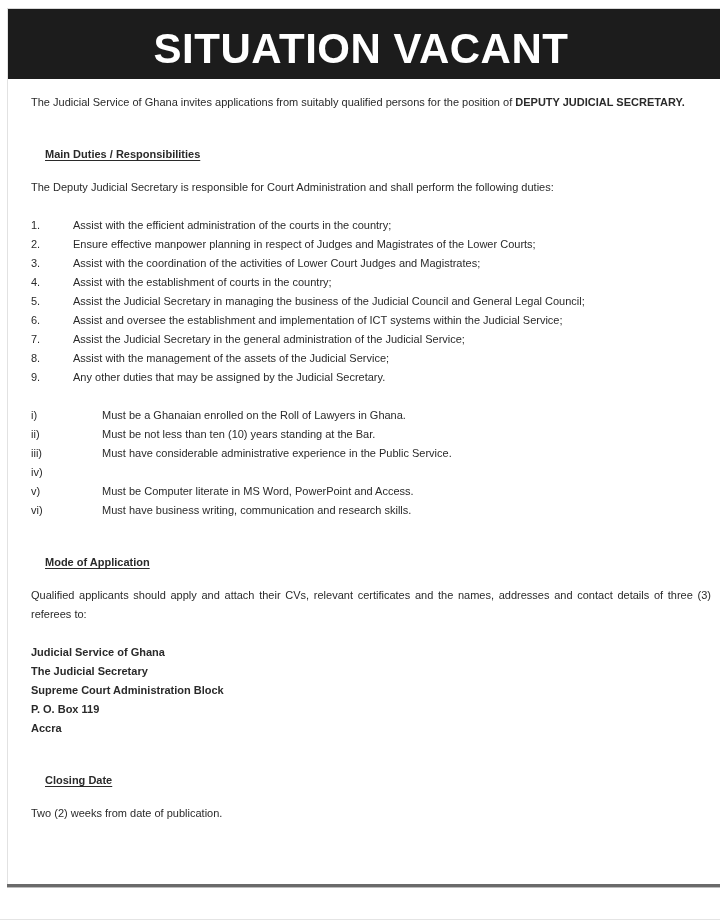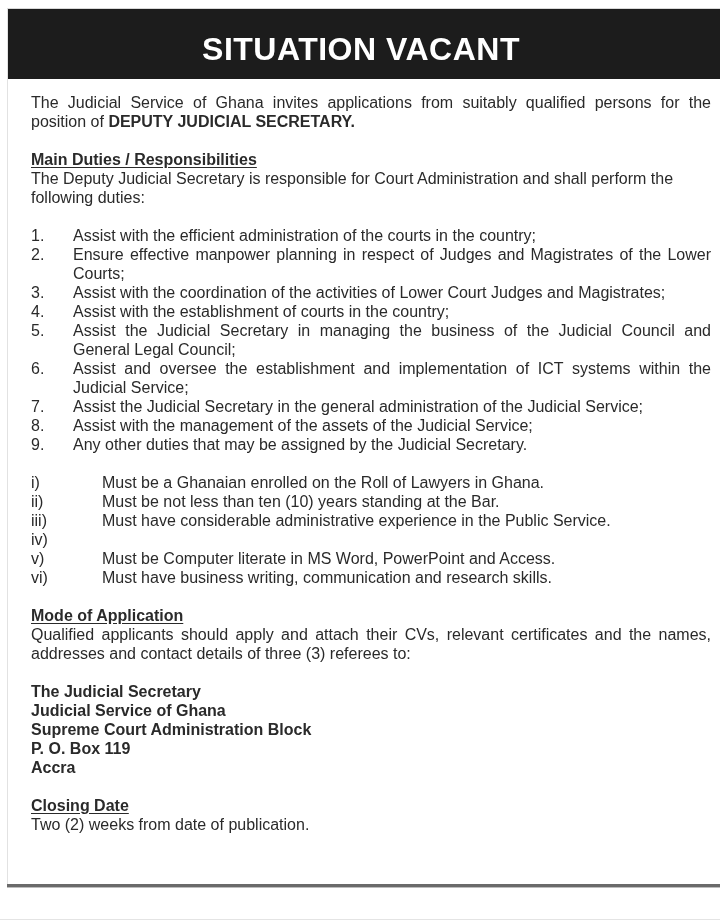--- a/index.html
+++ b/index.html
@@ -32,40 +32,40 @@
       height: 70px;
       background: #1c1c1c;
       display: flex;
       align-items: center;
       justify-content: center;
     }
     .banner-title {
       color: #ffffff;
       font-family: "Liberation Sans", sans-serif;
       font-weight: bold;
-      font-size: 32px;
+      font-size: 42px;
       letter-spacing: 0.5px;
       margin-left: -6px;
       margin-top: 10px;
     }
     .content {
       position: absolute;
       left: 31px;
       top: 93px;
       width: 680px;
-      font-size: 16px;
+      font-size: 11px;
       line-height: 19px;
     }
     .para { margin: 0; }
     .spacer { height: 19px; }
     .heading {
       font-weight: bold;
       text-decoration: underline;
       text-underline-offset: 2px;
-      margin: 0;
+      margin: 14px;
     }
     .bold { font-weight: bold; }
     .justify { text-align: justify; text-align-last: left; }
     ol.duties, ul.quals {
       list-style: none;
       margin: 0;
       padding: 0;
     }
     .duty-item {
       display: flex;
@@ -195,22 +195,22 @@
   </ul>
 
   <div class="spacer"></div>
 
   <p class="heading">Mode of Application</p>
   <p class="para justify">Qualified applicants should apply and attach their CVs, relevant certificates and the names, addresses and contact details of three (3) referees to:</p>
 
   <div class="spacer"></div>
 
   <div>
+    <p class="address-line">Judicial Service of Ghana</p>
     <p class="address-line">The Judicial Secretary</p>
-    <p class="address-line">Judicial Service of Ghana</p>
     <p class="address-line">Supreme Court Administration Block</p>
     <p class="address-line">P. O. Box 119</p>
     <p class="address-line">Accra</p>
   </div>
 
   <div class="spacer"></div>
 
   <p class="heading">Closing Date</p>
   <p class="para">Two (2) weeks from date of publication.</p>
 </div>

